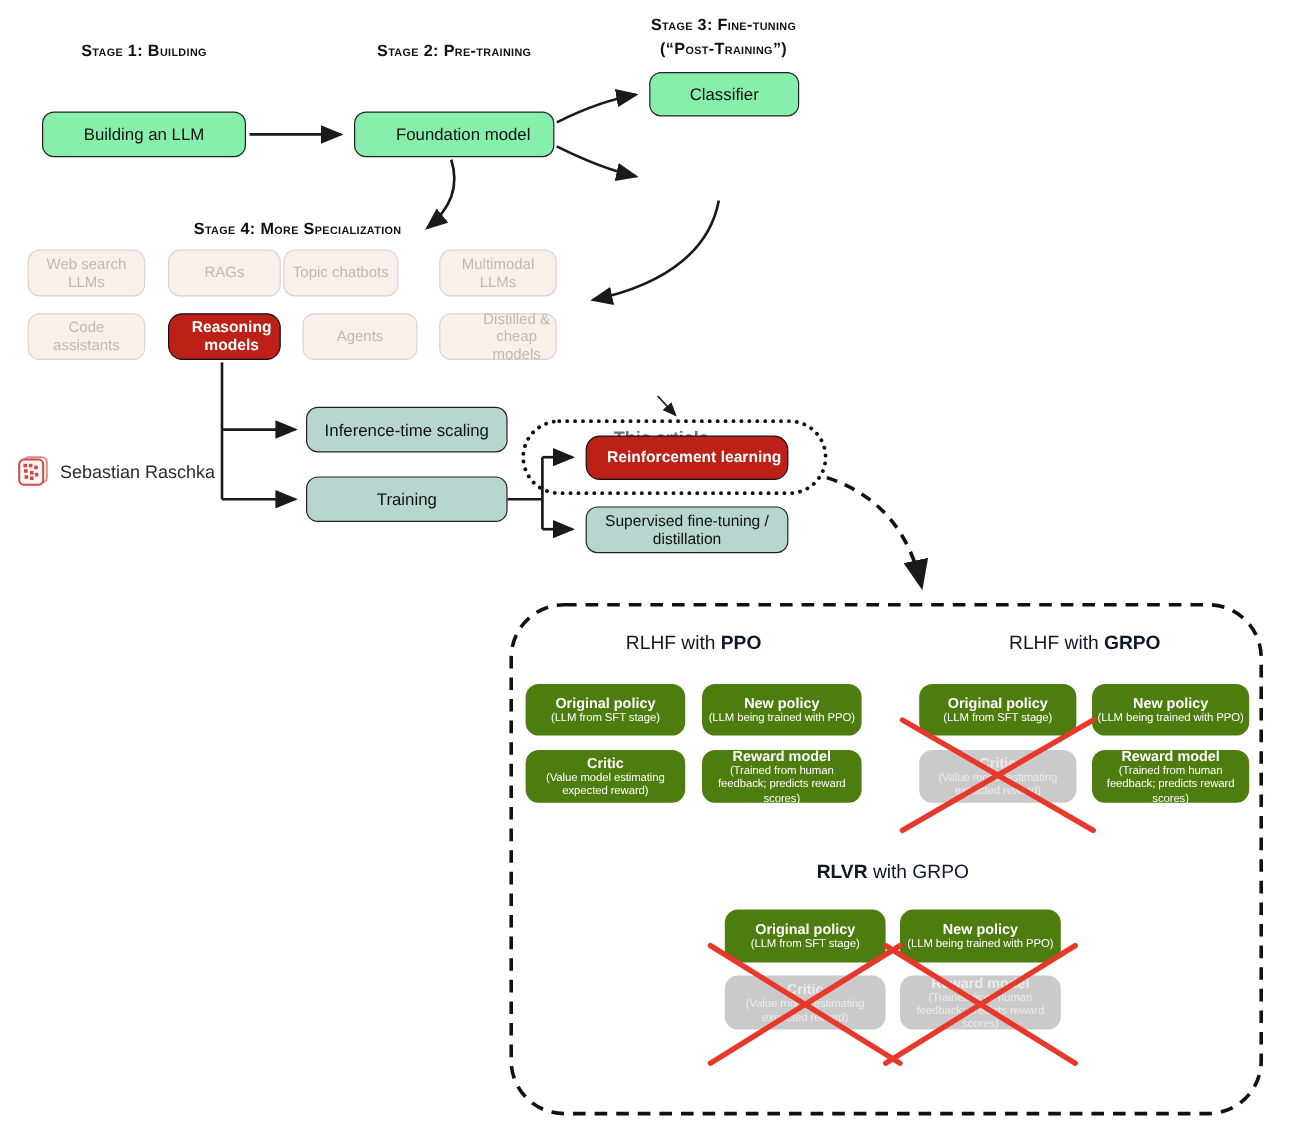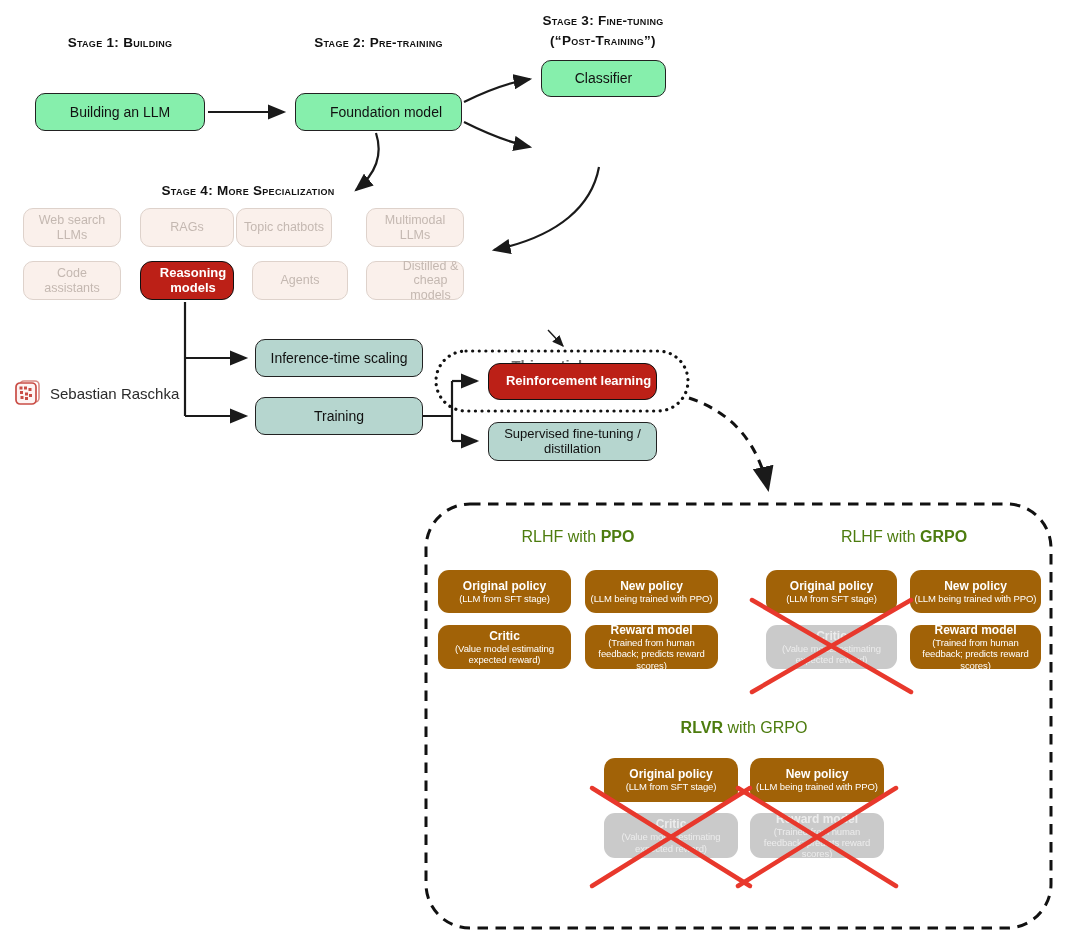--- a/index.html
+++ b/index.html
@@ -14,24 +14,24 @@
         border:1.8px solid #222;border-radius:10px;font-size:14px;color:#111;line-height:1.15;
         box-sizing:border-box;padding:2px 4px;}
   .blue{background:#86efac;}
   .teal{background:#b6d6cf;}
   .rednode{background:#bc2017;color:#fff;font-weight:bold;font-size:13px;border-color:#111;padding-left:16px;}
   .faded{background:#faf0eb;border:1.5px solid #ded2cb;color:#c4b8b1;font-size:12.5px;
          border-radius:10px;}
   .article-label{font-weight:bold;font-size:15px;color:#737373;text-align:center;margin-top:47px;}
   .author{display:flex;align-items:center;gap:7px;font-size:15px;color:#2b2b2b;}
 
-  .sec-title{font-size:16px;color:#4d7c0f;text-align:center;}
+  .sec-title{font-size:16px;color:#0f172a;text-align:center;}
   .sec-title .b{font-weight:bold;}
   .card{display:flex;flex-direction:column;align-items:center;justify-content:center;
-        background:#a16207;border-radius:11px;color:#fff;text-align:center;
+        background:#4d7c0f;border-radius:11px;color:#fff;text-align:center;
         box-sizing:border-box;padding:3px 4px;line-height:1.18;}
   .card .card-title{font-weight:bold;font-size:12px;}
   .card .card-sub{font-size:9.5px;letter-spacing:-.1px;}
   .card.disabled{background:#cacaca;color:#ececec;}
 </style>
 </head>
 <body>
 
 <div id="canvas">
 

